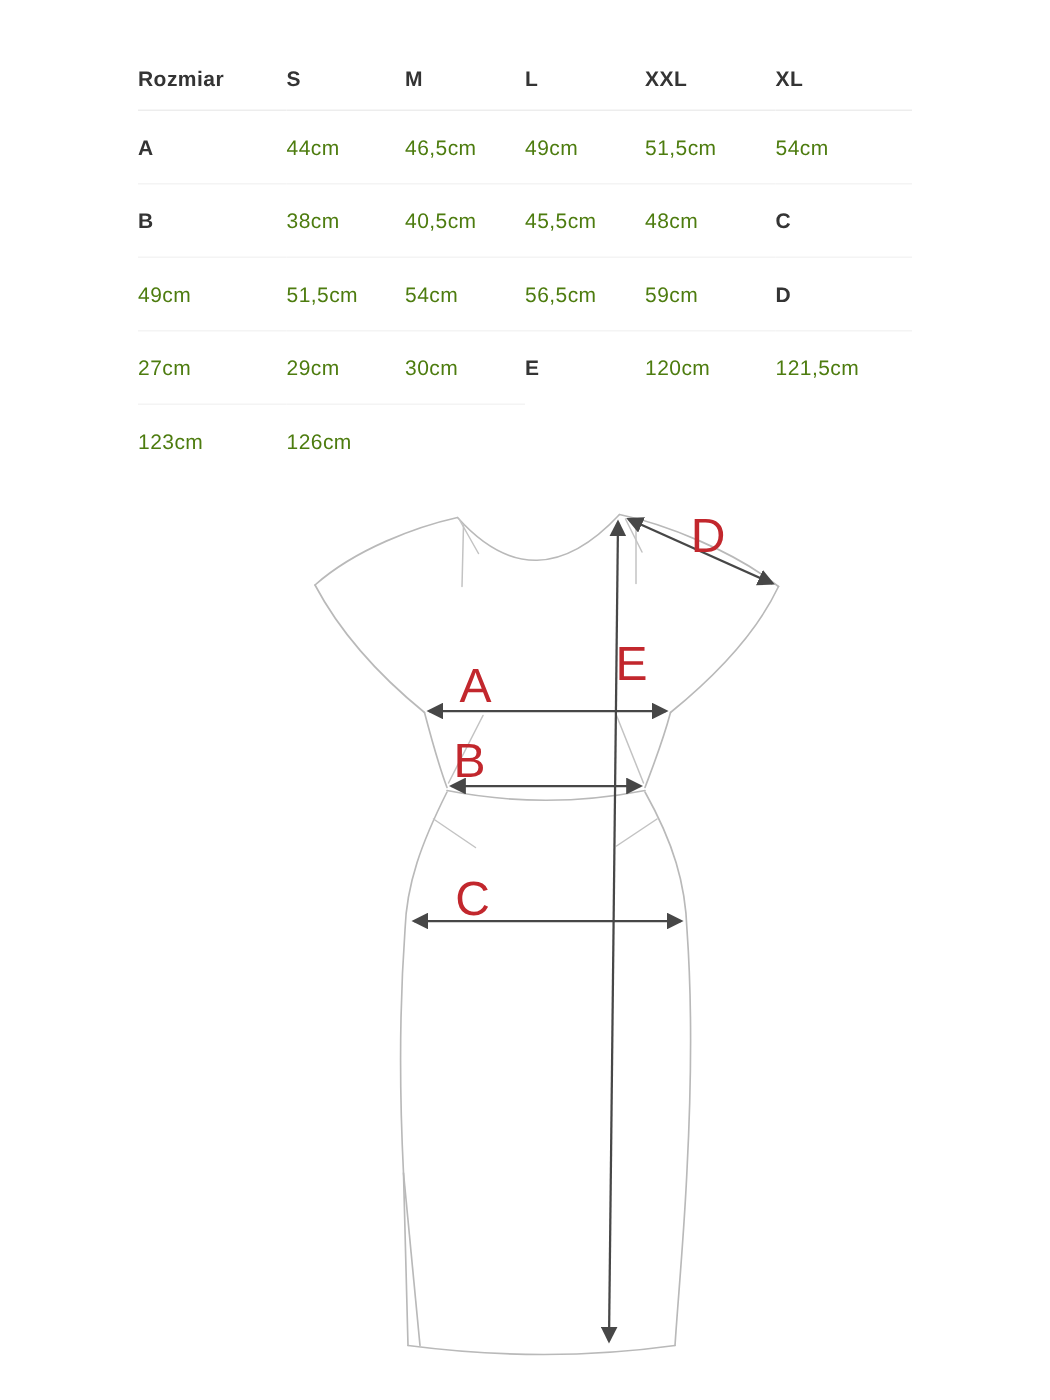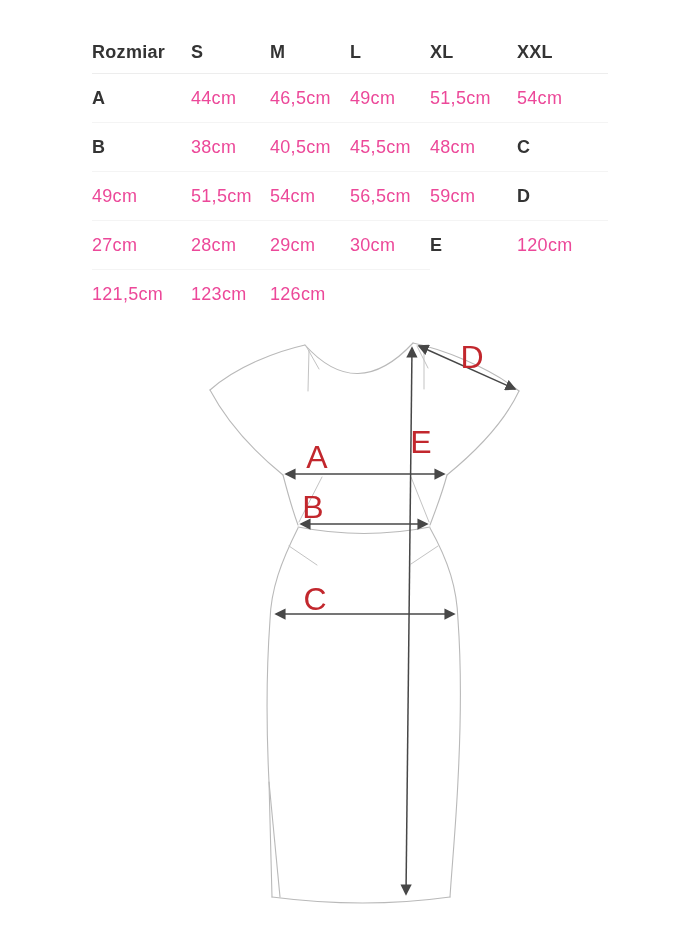--- a/index.html
+++ b/index.html
@@ -12,35 +12,35 @@
   }
   
   .size-table{
     position:absolute;left:92px;top:31px;
     display:grid;
     grid-template-columns:99px 79px 80px 80px 87px 91px;
     letter-spacing:.3px;
   }
   .st-cell{
     display:flex;align-items:center;
-    font-size:18px;
+    font-size:14px;
   }
   .st-head{
     height:42px;
     font-weight:bold;color:#343434;
     border-bottom:1px solid #ededed;
   }
   .st-rowlabel{
     height:48px;
     font-weight:bold;color:#343434;
     border-bottom:1px solid #f4f4f4;
   }
   .st-value{
     height:48px;
-    font-weight:400;color:#ec4899;
+    font-weight:400;color:#4d7c0f;
     border-bottom:1px solid #f4f4f4;
   }
   .st-cell.last{border-bottom:none;}
   
   .diagram-svg{position:absolute;left:0;top:0;}
   .outline{fill:none;stroke:#b9b9b9;stroke-width:1.1;stroke-linecap:round;}
   .seam{fill:none;stroke:#c3c3c3;stroke-width:1;stroke-linecap:round;}
   .measure{fill:none;stroke:#474747;stroke-width:1.5;}
   .measure-label{
     font-family:"Liberation Sans",sans-serif;
@@ -51,22 +51,22 @@
 <body>
 
 <div class="page">
 
   <div class="size-table">
 
     <div class="st-cell st-head">Rozmiar</div>
     <div class="st-cell st-head">S</div>
     <div class="st-cell st-head">M</div>
     <div class="st-cell st-head">L</div>
+    <div class="st-cell st-head">XXL</div>
     <div class="st-cell st-head">XL</div>
-    <div class="st-cell st-head">XXL</div>
 
     <div class="st-cell st-rowlabel">A</div>
     <div class="st-cell st-value">44cm</div>
     <div class="st-cell st-value">46,5cm</div>
     <div class="st-cell st-value">49cm</div>
     <div class="st-cell st-value">51,5cm</div>
     <div class="st-cell st-value">54cm</div>
 
     <div class="st-cell st-rowlabel">B</div>
     <div class="st-cell st-value">38cm</div>
@@ -76,21 +76,20 @@
 
     <div class="st-cell st-rowlabel">C</div>
     <div class="st-cell st-value">49cm</div>
     <div class="st-cell st-value">51,5cm</div>
     <div class="st-cell st-value">54cm</div>
     <div class="st-cell st-value">56,5cm</div>
     <div class="st-cell st-value">59cm</div>
 
     <div class="st-cell st-rowlabel">D</div>
     <div class="st-cell st-value">27cm</div>
-    <div class="st-cell st-value">28cm</div>
     <div class="st-cell st-value">29cm</div>
     <div class="st-cell st-value">30cm</div>
 
     <div class="st-cell st-rowlabel last">E</div>
     <div class="st-cell st-value last">120cm</div>
     <div class="st-cell st-value last">121,5cm</div>
     <div class="st-cell st-value last">123cm</div>
     <div class="st-cell st-value last">126cm</div>
   </div>
 

